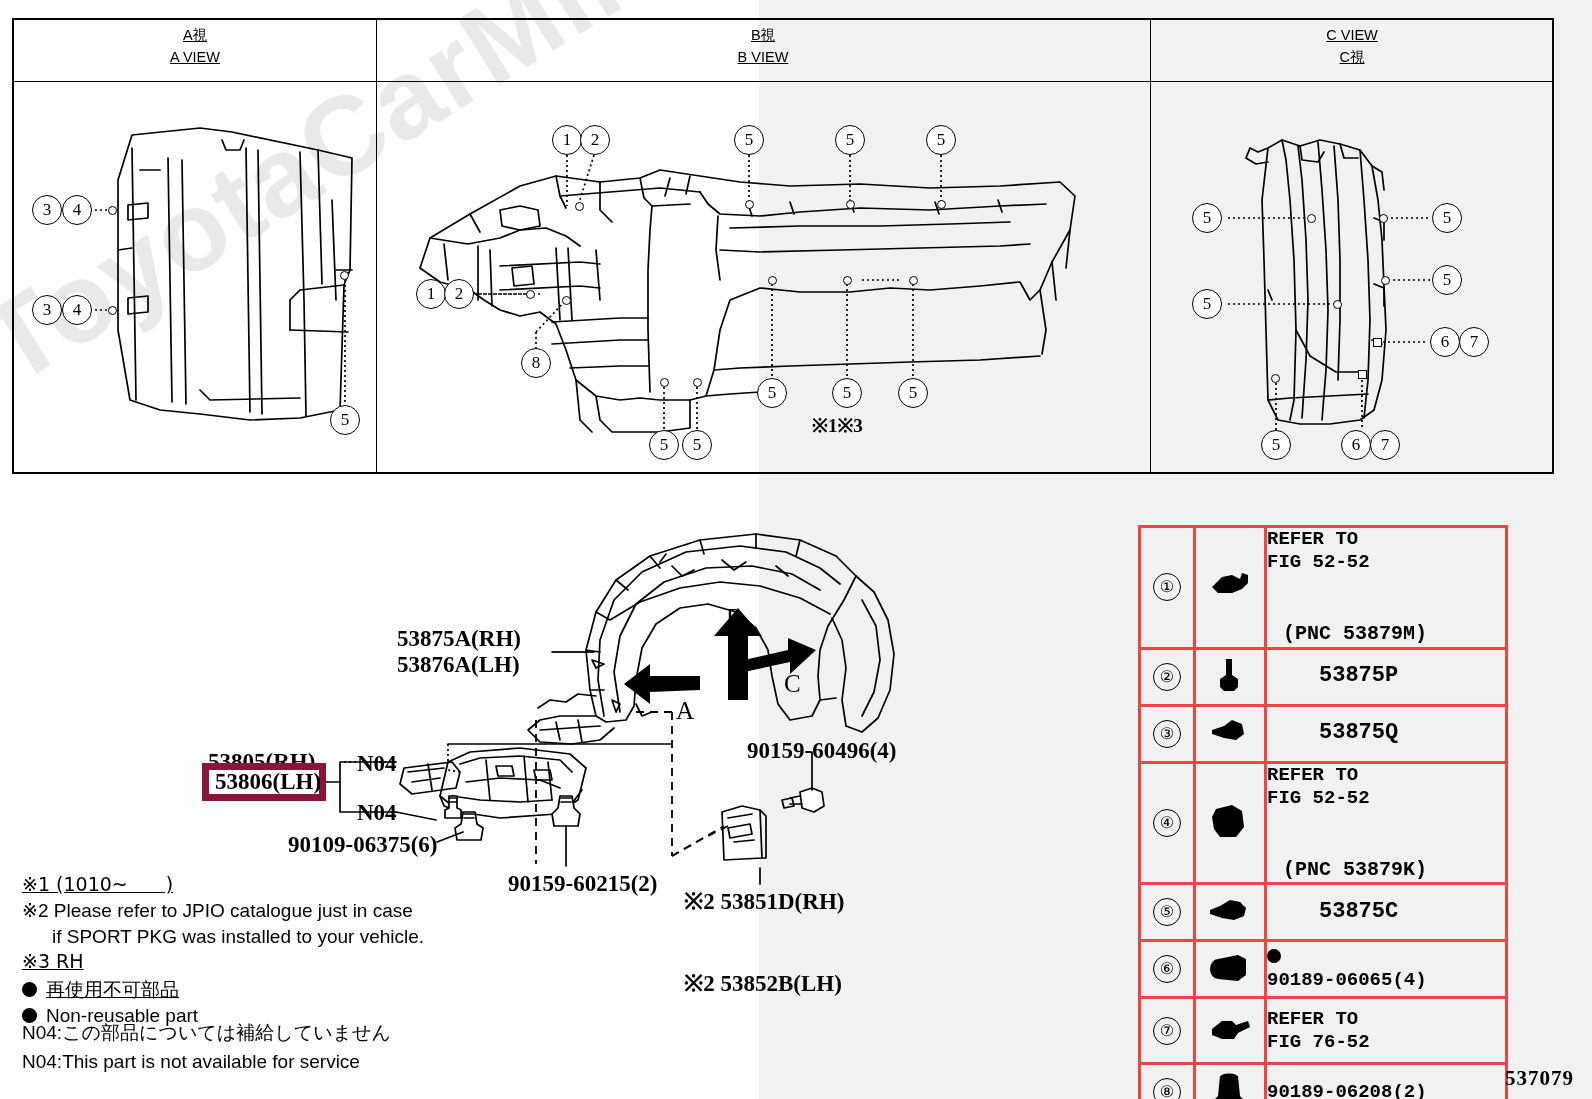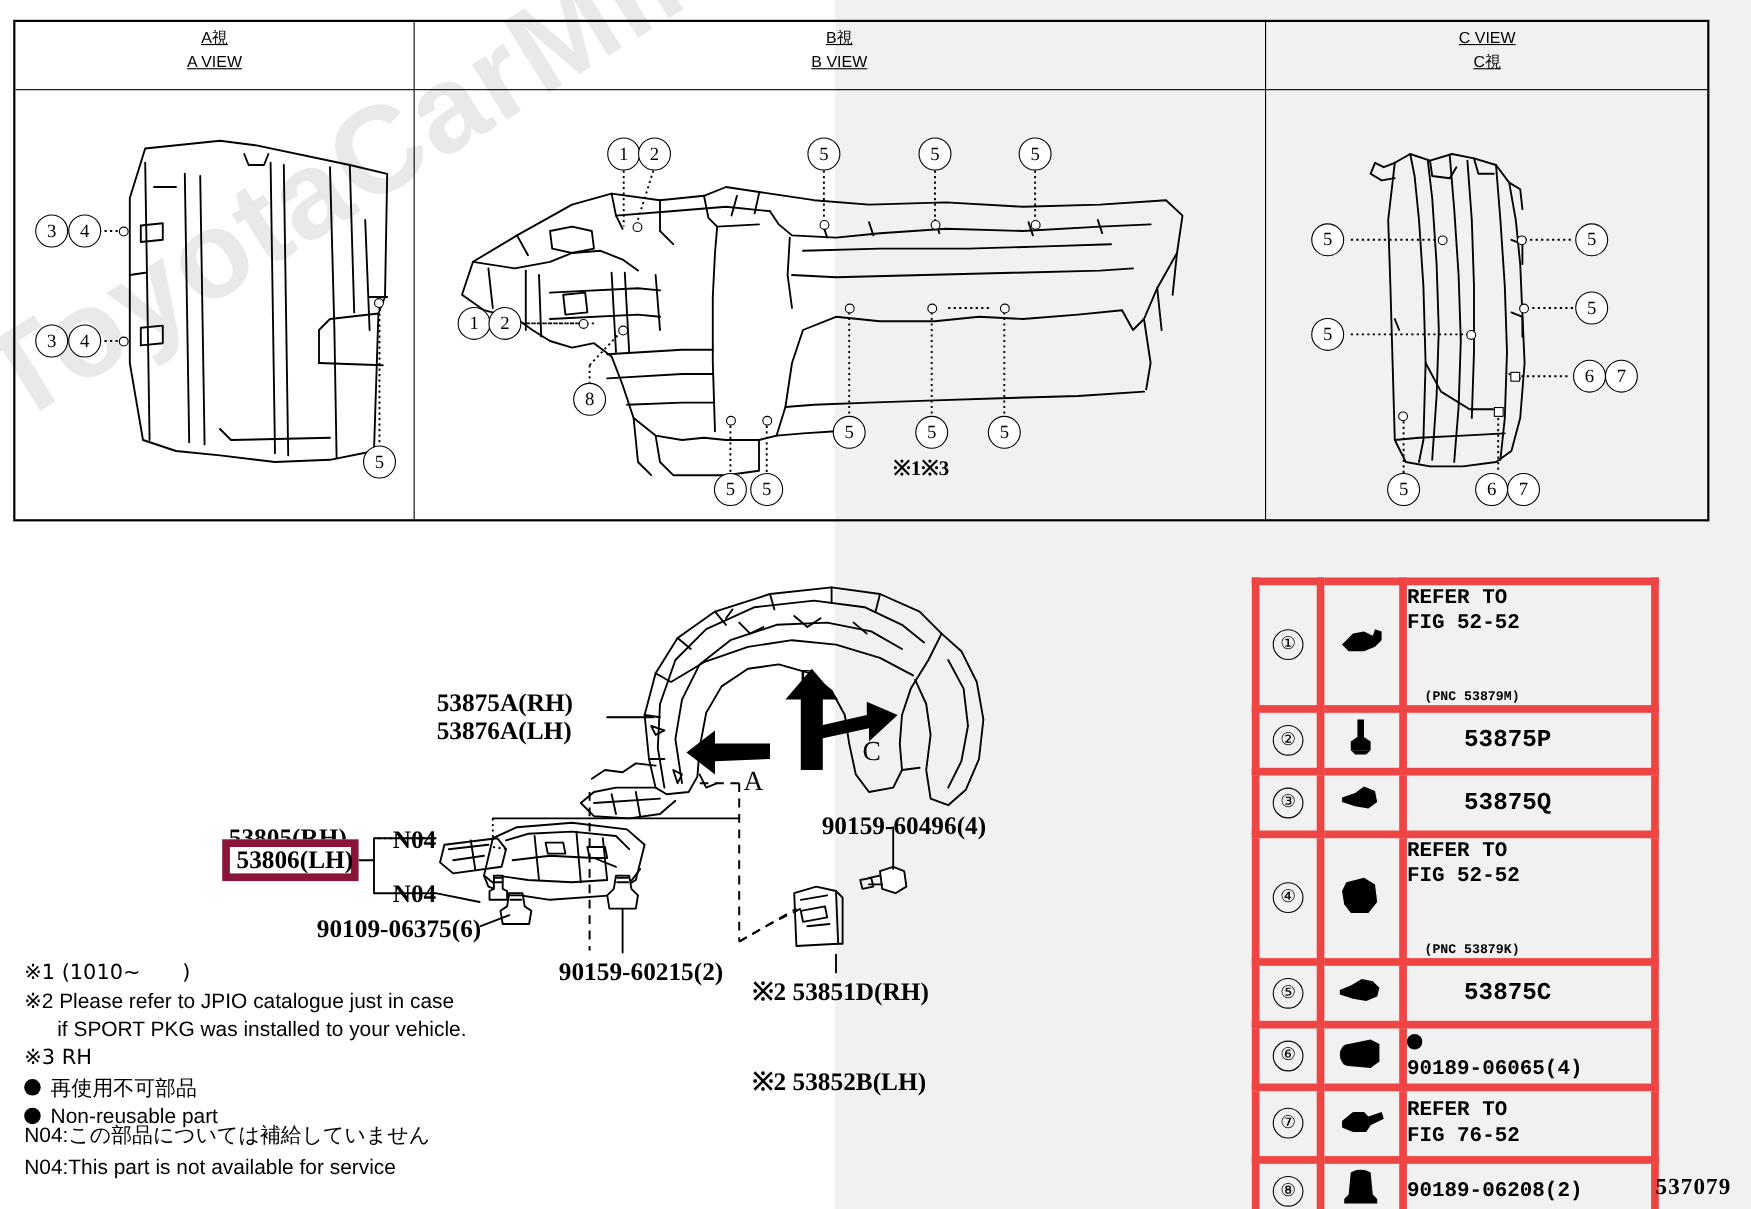--- a/index.html
+++ b/index.html
@@ -48,35 +48,35 @@
   .pn.sm{font-size:21px;}
 
   
   .hl{position:absolute;border:7px solid #8b1538;background:#fff;z-index:8;
       box-sizing:border-box;}
   .hl .pn{position:static;display:block;text-align:right;}
 
   
   .notes{position:absolute;left:22px;top:872px;font-size:19px;line-height:1.36;
          white-space:nowrap;z-index:7;}
-  .notes .jp{font-family:"DejaVu Sans",sans-serif;}
+  .notes .jp{font-family:"DejaVu Sans",sans-serif;text-decoration:underline;}
   .dot{display:inline-block;width:15px;height:15px;border-radius:50%;background:#000;
        vertical-align:-1px;margin-right:9px;}
   .n04{position:absolute;left:22px;top:1019px;font-size:19px;line-height:1.5;white-space:nowrap;z-index:7;}
 
   
   .legend{position:absolute;left:1138px;top:525px;width:370px;
           border:2px solid #000;border-collapse:collapse;background:#f1f1f1;z-index:7;}
-  .legend td{border:7px solid #ef4444;padding:0;vertical-align:middle;}
+  .legend td{border:3px solid #ef4444;padding:0;vertical-align:middle;}
   .lg-no{width:52px;text-align:center;}
   .lg-ic{width:68px;text-align:center;}
   .lg-tx{padding:4px 0 4px 34px;font-family:"Liberation Mono","DejaVu Sans Mono",monospace;
          font-size:19px;font-weight:bold;line-height:1.22;letter-spacing:0px;white-space:nowrap;}
   .lg-tx.big{font-size:22px;padding-left:52px;}
-  .lg-tx .ind{padding-left:16px;display:block;font-size:12px;margin-top:48px;}
+  .lg-tx .ind{padding-left:16px;display:block;font-size:20px;margin-top:48px;}
   .lg-tx .bdot{display:inline-block;width:14px;height:14px;border-radius:50%;
                background:#000;vertical-align:-1px;margin-right:1px;}
   .lgnum{display:inline-block;width:28px;height:28px;border:1.6px solid #000;border-radius:50%;
          font-family:"Liberation Serif","DejaVu Serif",serif;font-size:16px;line-height:25px;
          text-align:center;background:#f1f1f1;box-sizing:border-box;}
 
   
   .figid{position:absolute;right:18px;bottom:8px;font-family:"Liberation Serif","DejaVu Serif",serif;
          font-size:21px;letter-spacing:1px;z-index:7;font-weight:bold;}
 

